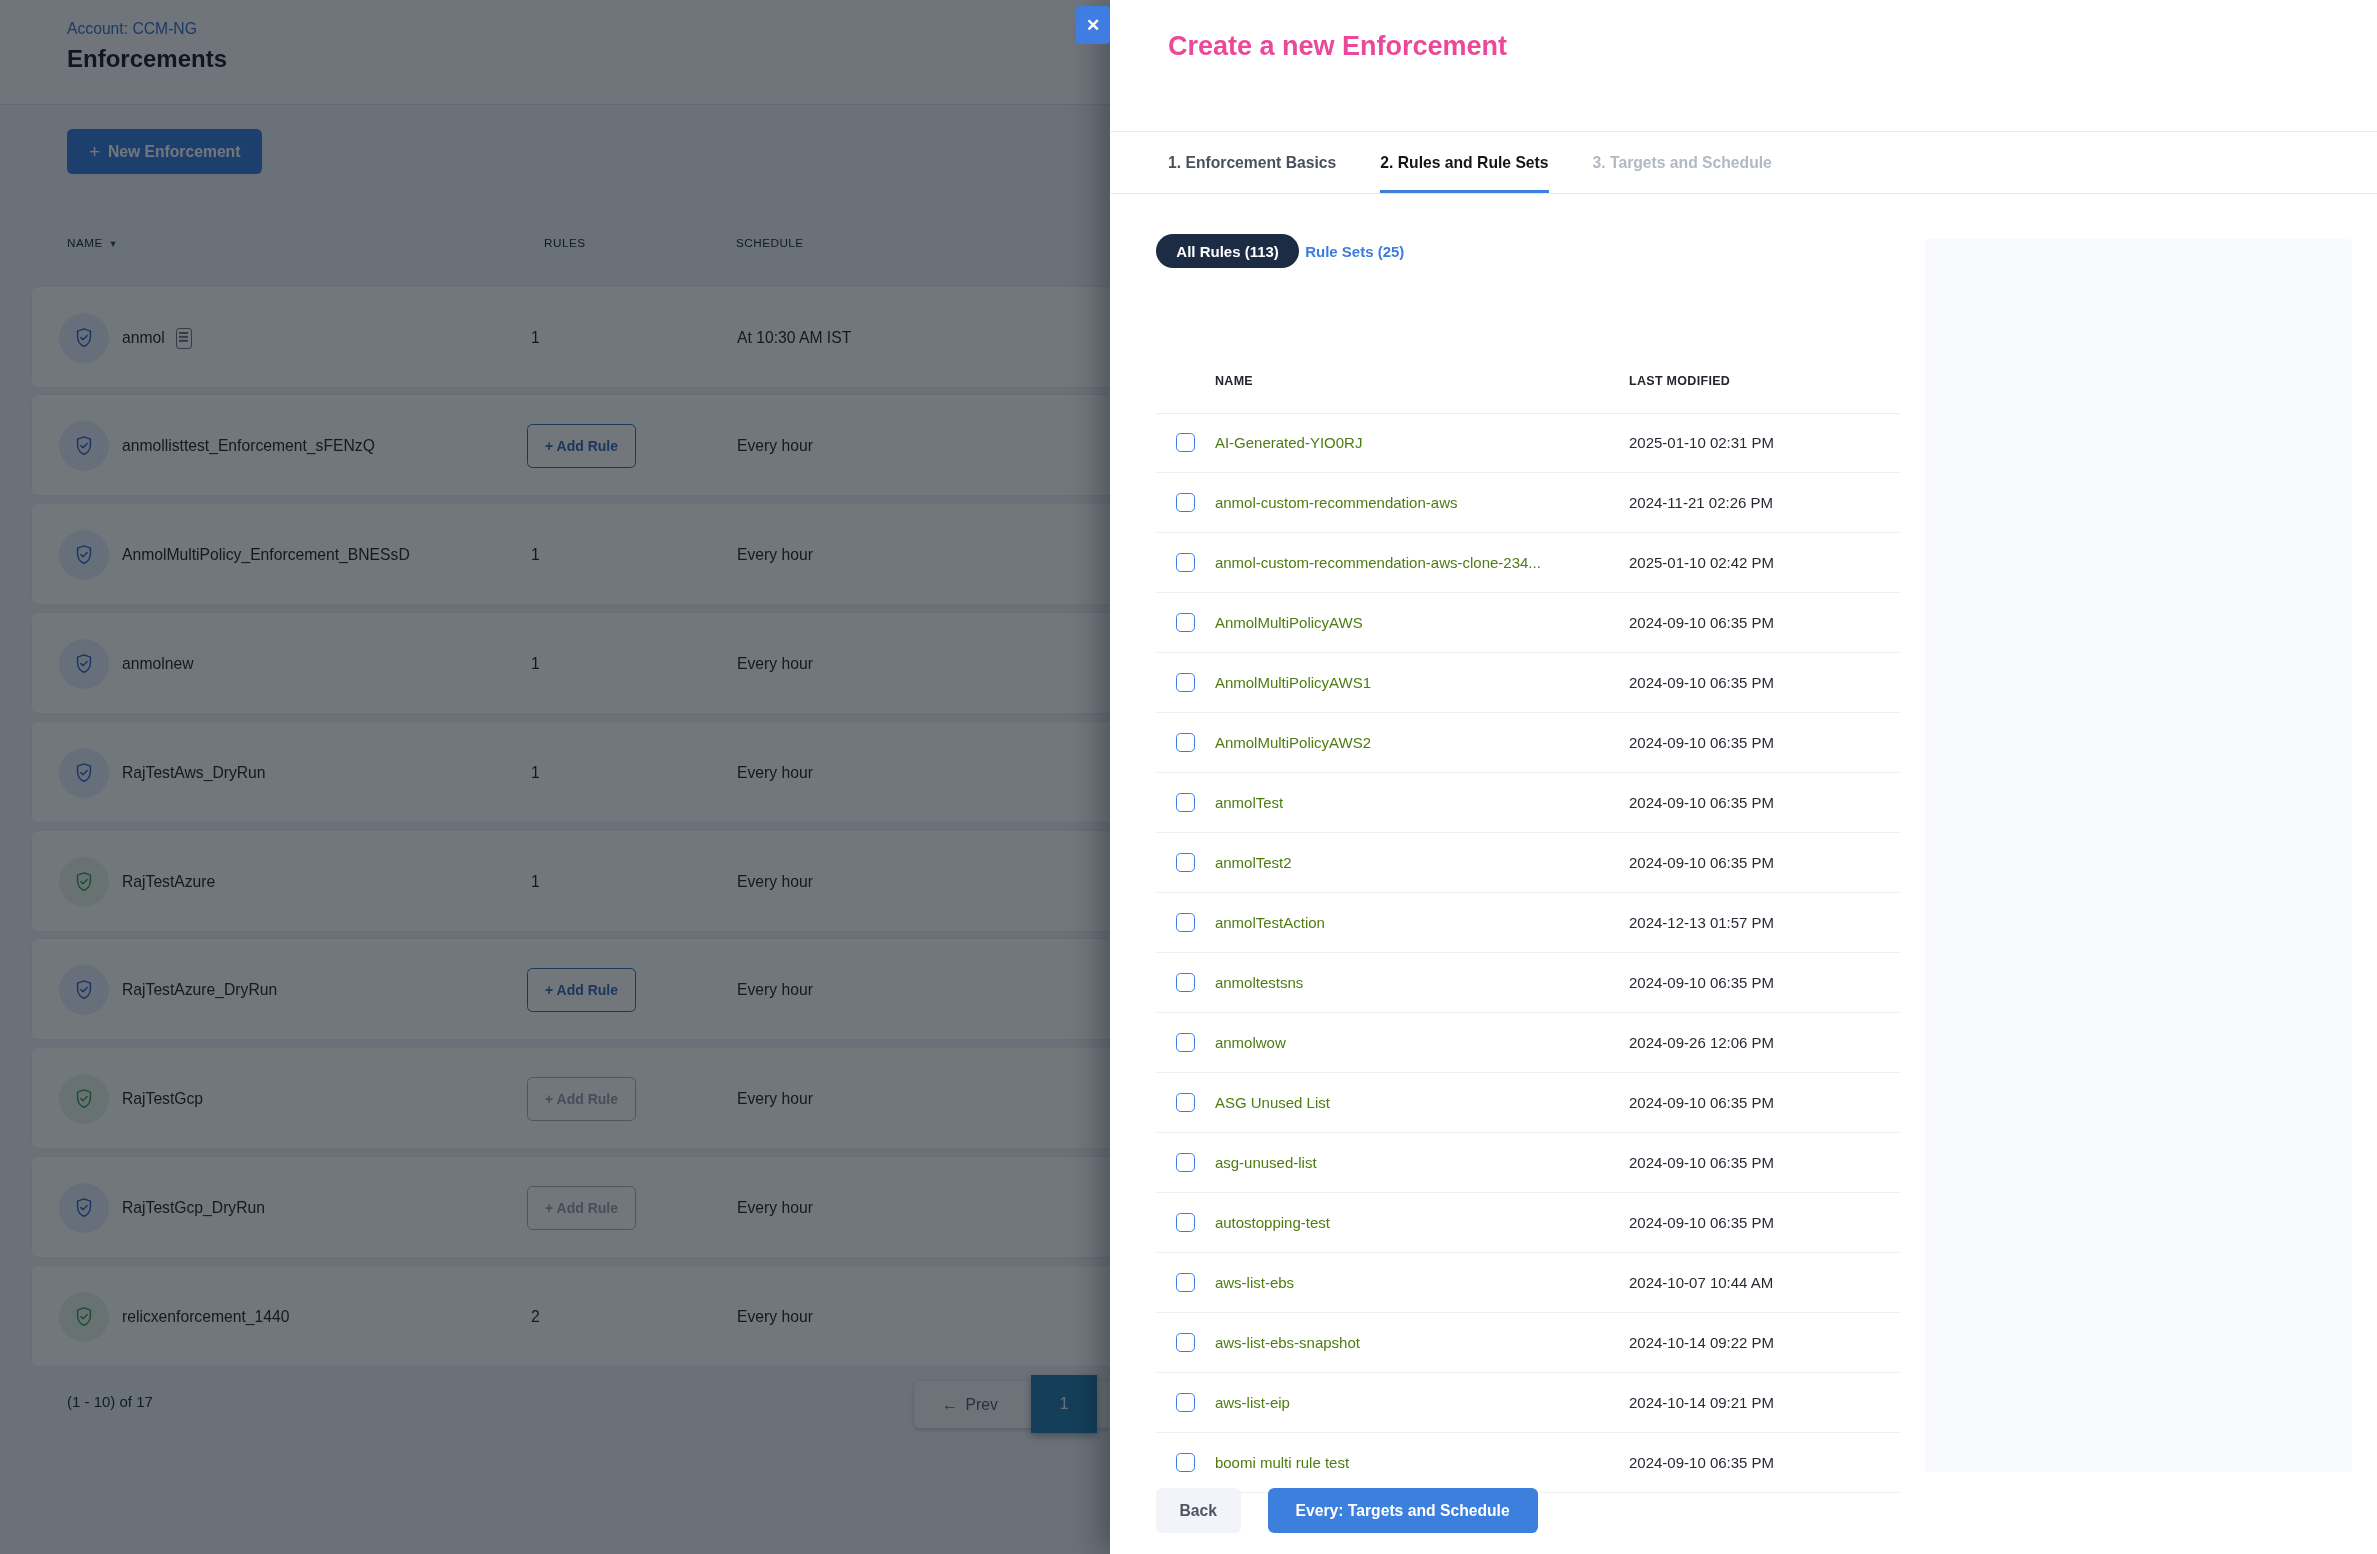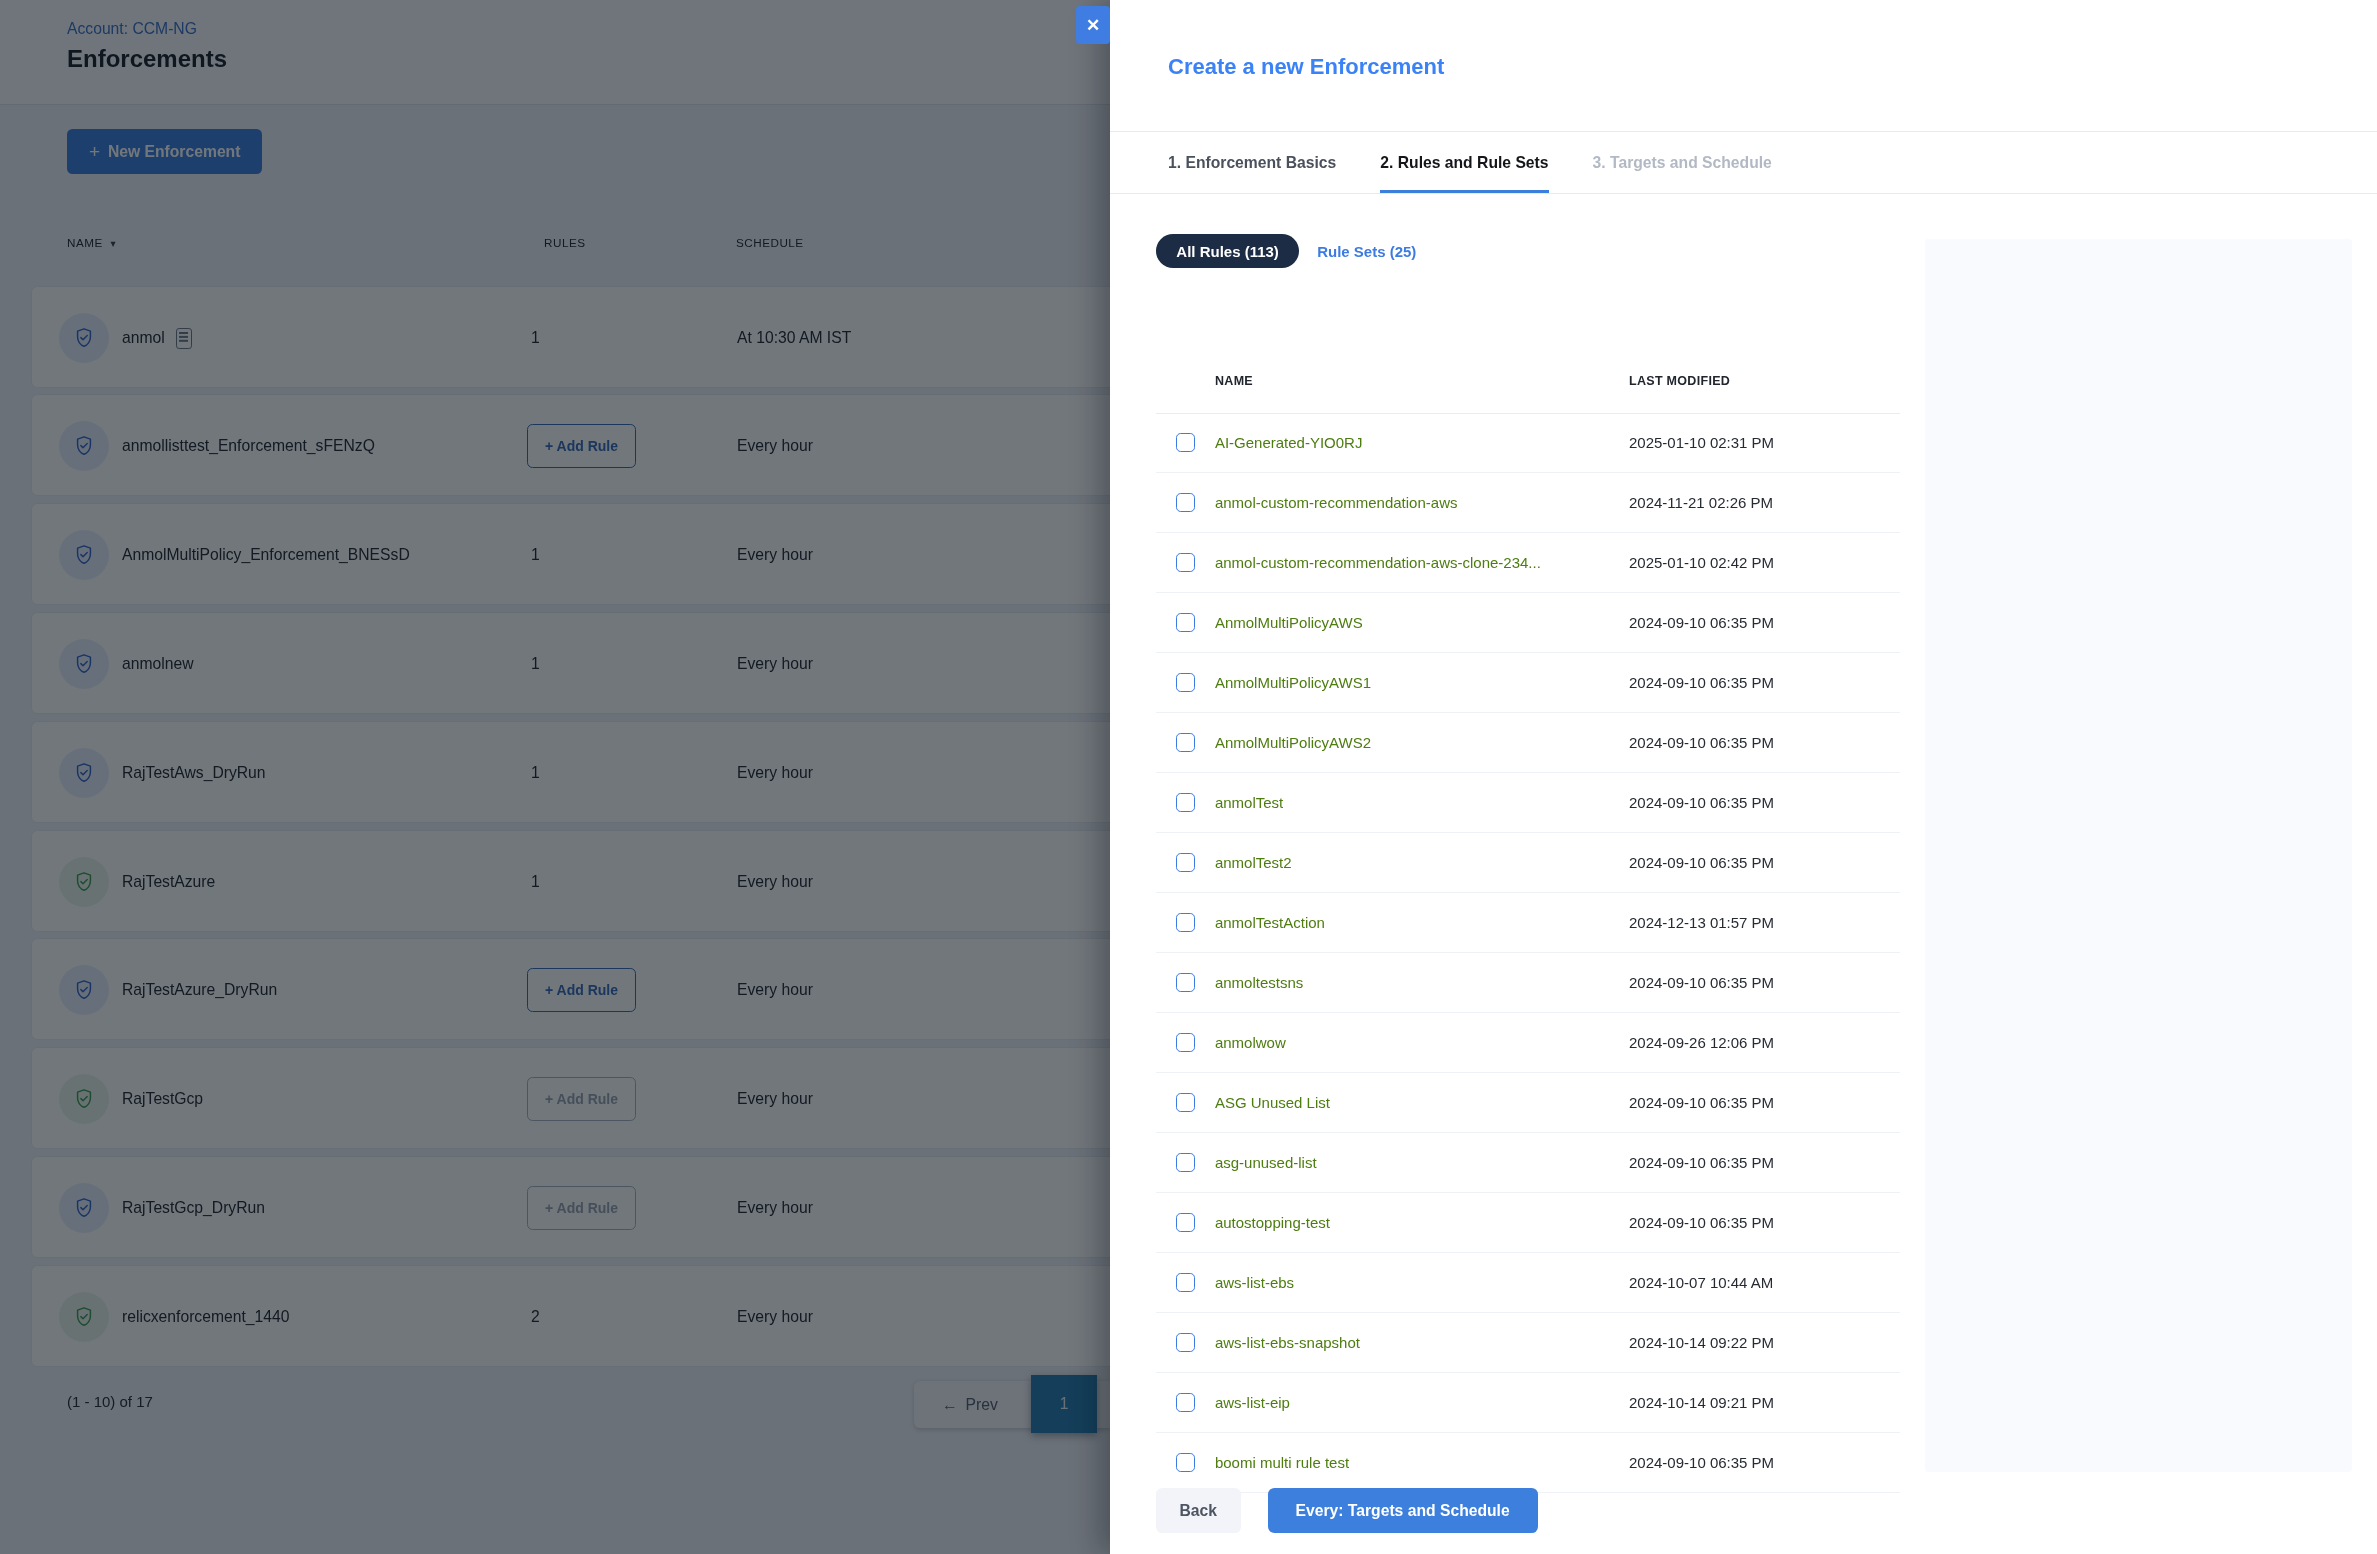--- a/index.html
+++ b/index.html
@@ -36,28 +36,28 @@
     display:flex;align-items:center;box-shadow:0 1.6px 4.7px rgba(30,40,60,.18);}
   .pag-prev{margin-left:28px;font-size:15.7px;color:#59616e;display:flex;gap:7.8px;align-items:center;cursor:pointer;}
   .pag-current{position:absolute;left:1031px;top:1375px;width:66px;height:58px;background:#2b7db0;color:#e8eef3;font-size:15.7px;
     display:flex;align-items:center;justify-content:center;box-shadow:0 3.1px 7.8px rgba(10,20,35,.35);cursor:pointer;}
   
   .overlay{position:absolute;left:0;top:0;width:1110px;height:1554px;background:rgba(4,12,22,0.56);z-index:1;}
   
   .drawer{position:absolute;left:1110px;top:0;width:1268px;height:1554px;background:#ffffff;z-index:2;box-shadow:-11px 0 27px rgba(5,12,22,.30);}
   .drawer-close{position:absolute;left:-34px;top:6.3px;width:34px;height:38px;background:#3f7de2;border:none;border-radius:3.9px;
     color:#fff;font-size:17px;font-weight:bold;cursor:pointer;display:flex;align-items:center;justify-content:center;font-family:inherit;}
-  .drawer-title{position:absolute;left:58px;top:54px;font-size:22px;font-weight:bold;color:#3b82f6;}
+  .drawer-title{position:absolute;left:58px;top:31px;font-size:27px;font-weight:bold;color:#ec4899;}
   .drawer-header-line{position:absolute;left:0;top:131px;width:100%;height:0.8px;background:#e8eaee;}
   .drawer-tabs{position:absolute;left:58px;top:132px;height:61px;display:flex;gap:44px;}
   .tab{display:flex;align-items:center;font-size:15.7px;color:#4a515d;font-weight:600;box-sizing:border-box;padding-top:1.6px;cursor:pointer;}
   .tab.active{color:#14161a;font-weight:bold;border-bottom:3.1px solid #3d7fdc;padding-top:4.7px;}
   .tab.upcoming{color:#b2b9c4;font-weight:600;}
   .drawer-tabs-line{position:absolute;left:0;top:193px;width:100%;height:0.8px;background:#e8eaee;}
-  .filters{position:absolute;left:46px;top:234px;display:flex;align-items:center;gap:18px;}
+  .filters{position:absolute;left:46px;top:234px;display:flex;align-items:center;gap:6px;}
   .pill-all-rules{background:#1d2c45;color:#fff;font-size:15px;font-weight:bold;padding:8.6px 20.3px;border-radius:19px;cursor:pointer;}
   .link-rule-sets{color:#3e7be0;font-size:15px;font-weight:bold;cursor:pointer;}
   .search-box{position:absolute;left:46px;top:290px;width:740px;height:45px;box-sizing:border-box;border:1.2px solid #3e7be0;border-radius:5.5px;
     background:#eff6ff;display:flex;align-items:center;}
   .search-box .mag{margin-left:13.3px;display:flex;color:#5f6b78;}
   .search-caret{width:1.6px;height:22px;background:#2f3640;margin-left:9.4px;}
   .search-input{border:none;outline:none;background:transparent;font-size:15.7px;color:#2f3640;margin-left:3.1px;flex:1;font-family:inherit;}
   .search-input::placeholder{color:#98a1ad;}
   .rules-head{position:absolute;left:46px;top:360px;width:744px;height:53px;border-bottom:0.8px solid #e9edf2;}
   .rules-head .h-name{position:absolute;left:59px;top:14px;font-size:12.5px;font-weight:bold;color:#21262e;letter-spacing:0.3px;}

